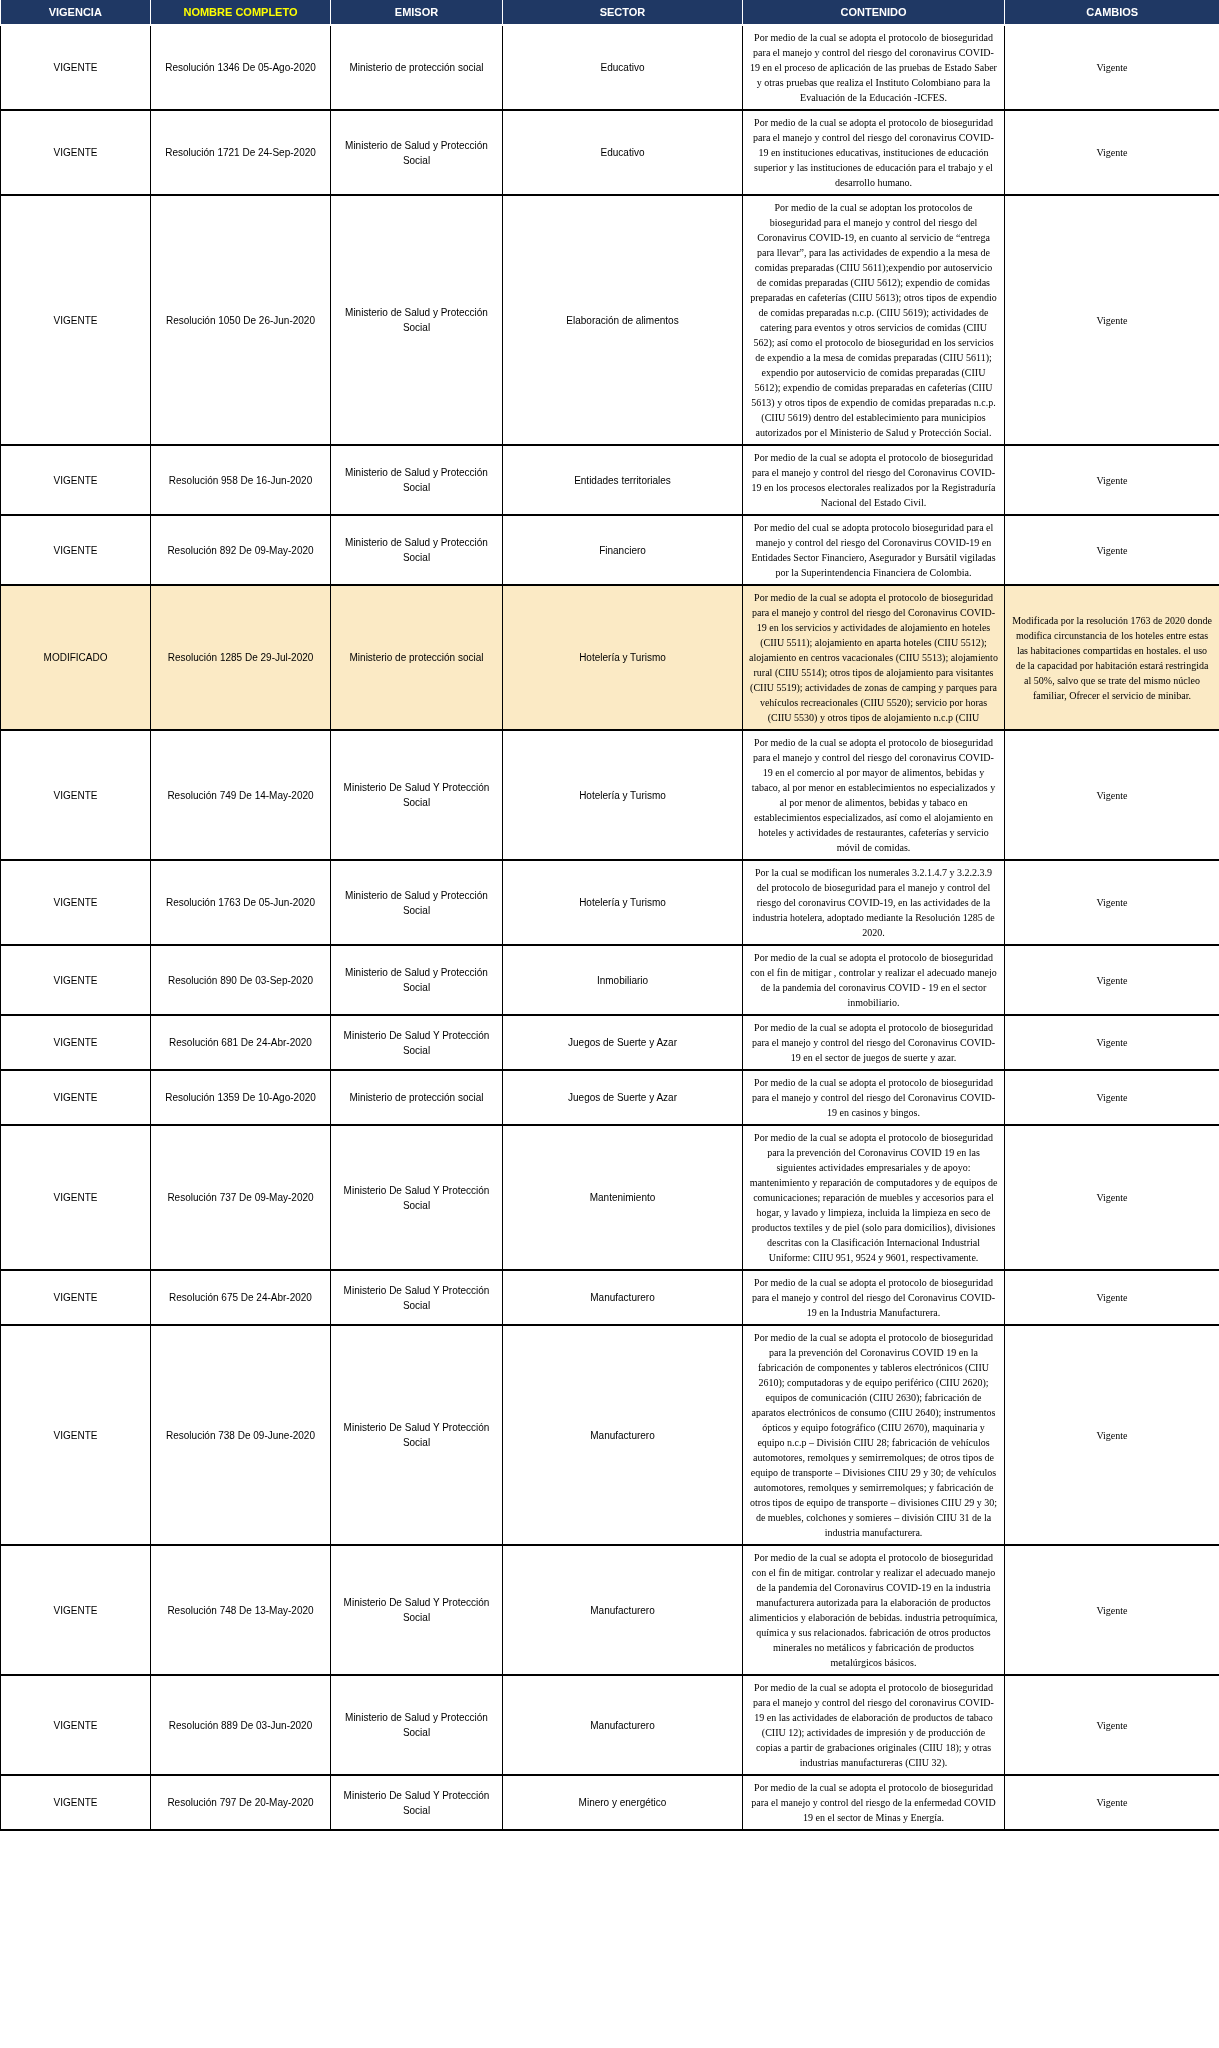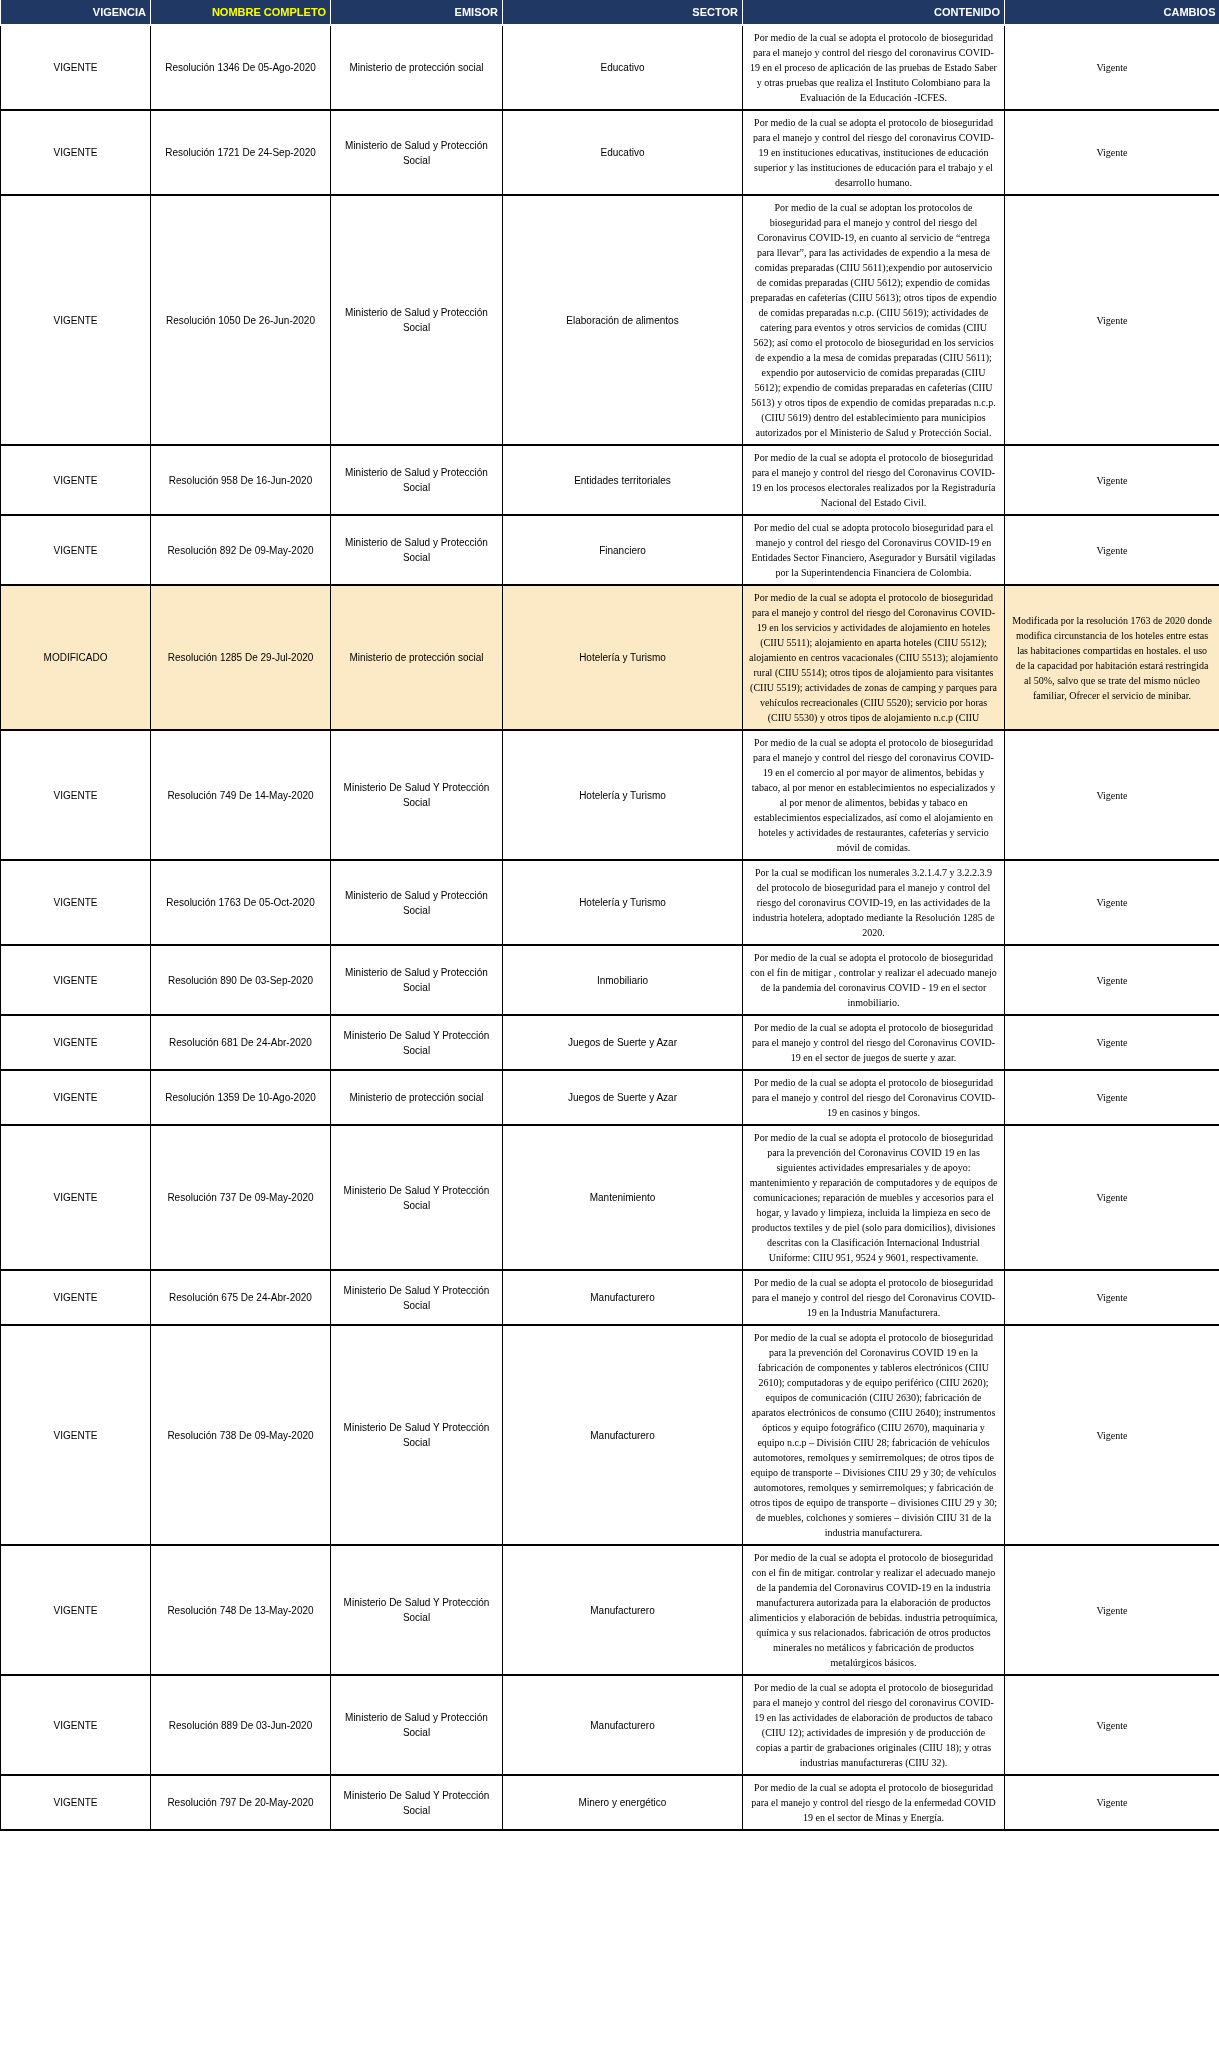--- a/index.html
+++ b/index.html
@@ -22,21 +22,21 @@
   col.c-emisor    { width: 172px; }
   col.c-sector    { width: 240px; }
   col.c-contenido { width: 262px; }
   col.c-cambios   { width: 215px; }
 
   thead th {
     background: var(--header-bg, #1F3864);
     color: var(--header-text, #ffffff);
     font-size: 11px;
     font-weight: bold;
-    text-align: right;
+    text-align: center;
     vertical-align: middle;
     padding: 6px 4px;
     border-left: 1px solid #ffffff;
     border-bottom: 2px solid #ffffff;
   }
   thead th:first-child { border-left: none; }
   thead th.hl { color: var(--header-highlight-text, #FFFF00); margin-top: 19px; }
 
   tbody td {
     background: var(--row-bg, #ffffff);
@@ -134,21 +134,21 @@
         <tr>
           <td class="cell-vigencia">VIGENTE</td>
           <td class="cell-nombre">Resolución 749 De 14-May-2020</td>
           <td class="cell-emisor">Ministerio De Salud Y Protección Social</td>
           <td class="cell-sector">Hotelería y Turismo</td>
           <td class="cell-contenido">Por medio de la cual se adopta el protocolo de bioseguridad para el manejo y control del riesgo del coronavirus COVID-19 en el comercio al por mayor de alimentos, bebidas y tabaco, al por menor en establecimientos no especializados y al por menor de alimentos, bebidas y tabaco en establecimientos especializados, así como el alojamiento en hoteles y actividades de restaurantes, cafeterías y servicio móvil de comidas.</td>
           <td class="cell-cambios">Vigente</td>
         </tr>
         <tr>
           <td class="cell-vigencia">VIGENTE</td>
-          <td class="cell-nombre">Resolución 1763 De 05-Oct-2020</td>
+          <td class="cell-nombre">Resolución 1763 De 05-Jun-2020</td>
           <td class="cell-emisor">Ministerio de Salud y Protección Social</td>
           <td class="cell-sector">Hotelería y Turismo</td>
           <td class="cell-contenido">Por la cual se modifican los numerales 3.2.1.4.7 y 3.2.2.3.9 del protocolo de  bioseguridad para el manejo y control del riesgo del coronavirus COVID-19, en las actividades de la industria hotelera, adoptado mediante la Resolución 1285 de 2020.</td>
           <td class="cell-cambios">Vigente</td>
         </tr>
         <tr>
           <td class="cell-vigencia">VIGENTE</td>
           <td class="cell-nombre">Resolución 890 De 03-Sep-2020</td>
           <td class="cell-emisor">Ministerio de Salud y Protección Social</td>
           <td class="cell-sector">Inmobiliario</td>
@@ -182,21 +182,21 @@
         <tr>
           <td class="cell-vigencia">VIGENTE</td>
           <td class="cell-nombre">Resolución 675 De 24-Abr-2020</td>
           <td class="cell-emisor">Ministerio De Salud Y Protección Social</td>
           <td class="cell-sector">Manufacturero</td>
           <td class="cell-contenido">Por medio de la cual se adopta el protocolo de bioseguridad para el manejo y control del riesgo del Coronavirus COVID-19 en la Industria Manufacturera.</td>
           <td class="cell-cambios">Vigente</td>
         </tr>
         <tr>
           <td class="cell-vigencia">VIGENTE</td>
-          <td class="cell-nombre">Resolución 738 De 09-May-2020</td>
+          <td class="cell-nombre">Resolución 738 De 09-June-2020</td>
           <td class="cell-emisor">Ministerio De Salud Y Protección Social</td>
           <td class="cell-sector">Manufacturero</td>
           <td class="cell-contenido">Por medio de la cual se adopta el protocolo de bioseguridad para la prevención del Coronavirus COVID 19 en la fabricación de componentes y tableros electrónicos (CIIU 2610); computadoras y de equipo periférico (CIIU 2620); equipos de comunicación (CIIU 2630); fabricación de aparatos electrónicos de consumo (CIIU 2640); instrumentos ópticos y equipo fotográfico (CIIU 2670), maquinaria y equipo n.c.p – División CIIU 28; fabricación de vehículos automotores, remolques y semirremolques; de otros tipos de equipo de transporte – Divisiones CIIU 29 y 30; de vehículos automotores, remolques y semirremolques; y fabricación de otros tipos de equipo de transporte – divisiones CIIU 29 y 30; de muebles, colchones y somieres – división CIIU 31 de la industria manufacturera.</td>
           <td class="cell-cambios">Vigente</td>
         </tr>
         <tr>
           <td class="cell-vigencia">VIGENTE</td>
           <td class="cell-nombre">Resolución 748 De 13-May-2020</td>
           <td class="cell-emisor">Ministerio De Salud Y Protección Social</td>
           <td class="cell-sector">Manufacturero</td>

